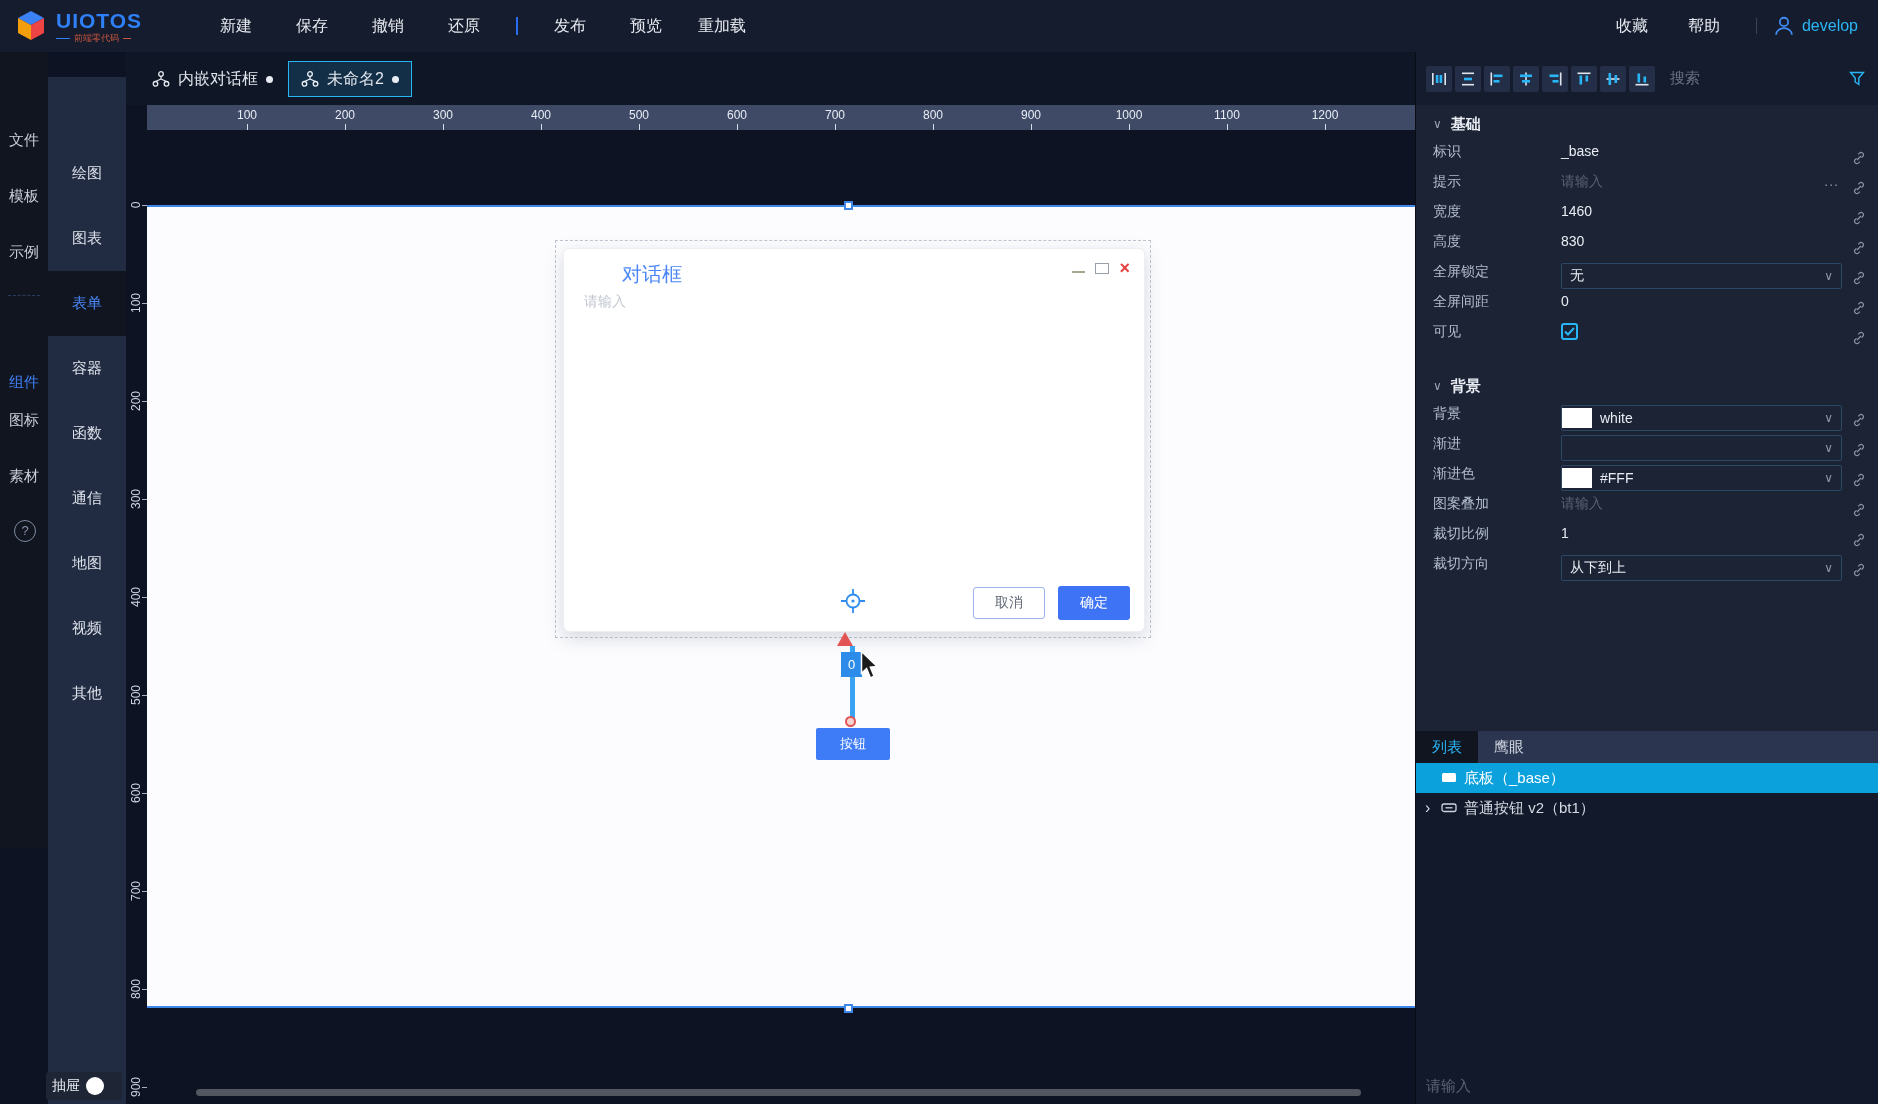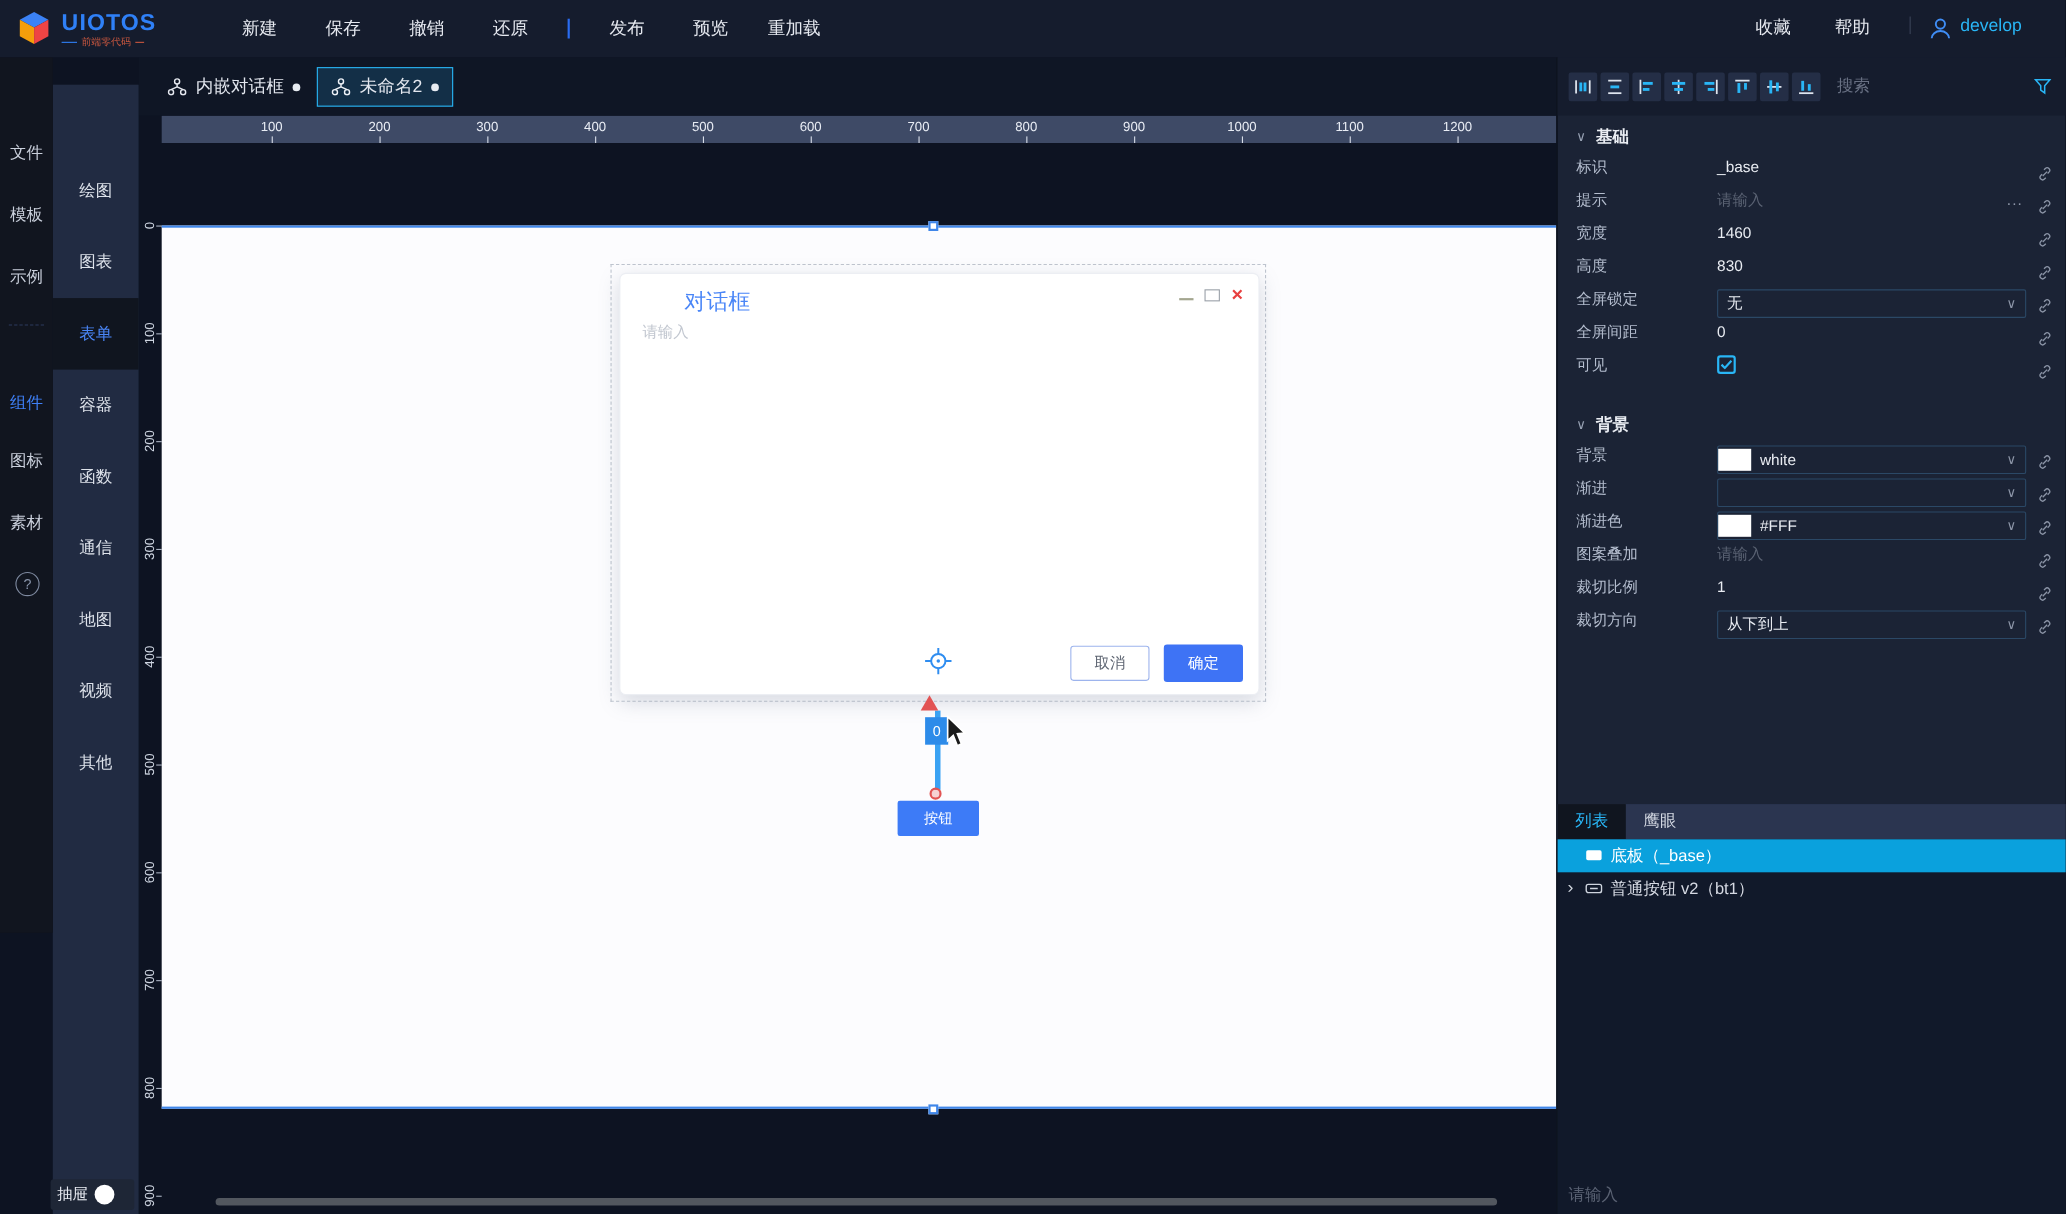--- a/index.html
+++ b/index.html
@@ -10,21 +10,21 @@
   .topbar{left:0;top:0;width:1878px;height:52px;background:#151c2d;display:flex;align-items:center;z-index:30;}
   .logo{display:flex;align-items:center;margin-left:14px;width:168px;}
   .logo-txt{margin-left:8px;display:flex;flex-direction:column;line-height:1;}
   .logo-name{color:#2f80f7;font-size:21px;font-weight:bold;letter-spacing:1px;}
   .logo-sub{color:#c9573f;font-size:9px;margin-top:3px;display:flex;align-items:center;gap:4px;}
   .logo-sub i{display:inline-block;width:14px;height:1px;background:#2f80f7;}
   .logo-sub i.o{background:#c9573f;width:8px;}
   .menu{display:flex;align-items:center;margin-left:16px;}
   .mi{width:76px;text-align:center;color:#e6e9f0;font-size:16px;cursor:pointer;}
   .vdiv{width:2px;height:18px;background:#2a6cf0;margin:0 14px;}
-  .top-right{margin-left:auto;display:flex;margin-right:40px;}
+  .top-right{margin-left:auto;display:flex;align-items:center;margin-right:20px;}
   .top-right .mi{width:72px;}
   .gdiv{width:1px;height:16px;background:#3a4358;margin:0 16px;}
   .develop{color:#29b6f6;font-size:16px;margin-left:7px;}
   
   .rail1{left:0;top:52px;width:48px;height:796px;background:#11151f;z-index:20;}
   .r1item{position:absolute;width:48px;text-align:center;font-size:15px;color:#c9cfdb;line-height:20px;cursor:pointer;}
   .r1item.active{color:#3f80f8;}
   .r1div{position:absolute;left:8px;top:243px;width:32px;border-top:1px dashed #2c3a5e;}
   .help-circle{position:absolute;left:14px;top:468px;width:20px;height:20px;border:1.5px solid #7f8aa0;border-radius:50%;color:#8a95ab;font-size:13px;line-height:20px;text-align:center;cursor:pointer;}
   .rail2{left:48px;top:52px;width:78px;height:1052px;background:#212b42;z-index:19;margin-top:25px;}
@@ -144,21 +144,21 @@
       </svg>
       <span class="develop">develop</span>
     </div>
   </div>
 
   <div class="abs rail1">
     <div class="r1item" style="top:78px">文件</div>
     <div class="r1item" style="top:134px">模板</div>
     <div class="r1item" style="top:190px">示例</div>
     <div class="r1div"></div>
-    <div class="r1item active" style="top:305px">组件</div>
+    <div class="r1item active" style="top:320px">组件</div>
     <div class="r1item" style="top:358px">图标</div>
     <div class="r1item" style="top:414px">素材</div>
     <div class="help-circle">?</div>
   </div>
 
   <div class="abs rail2">
     <div class="r2item" style="top:64px">绘图</div>
     <div class="r2item" style="top:129px">图表</div>
     <div class="r2item active" style="top:194px">表单</div>
     <div class="r2item" style="top:259px">容器</div>

